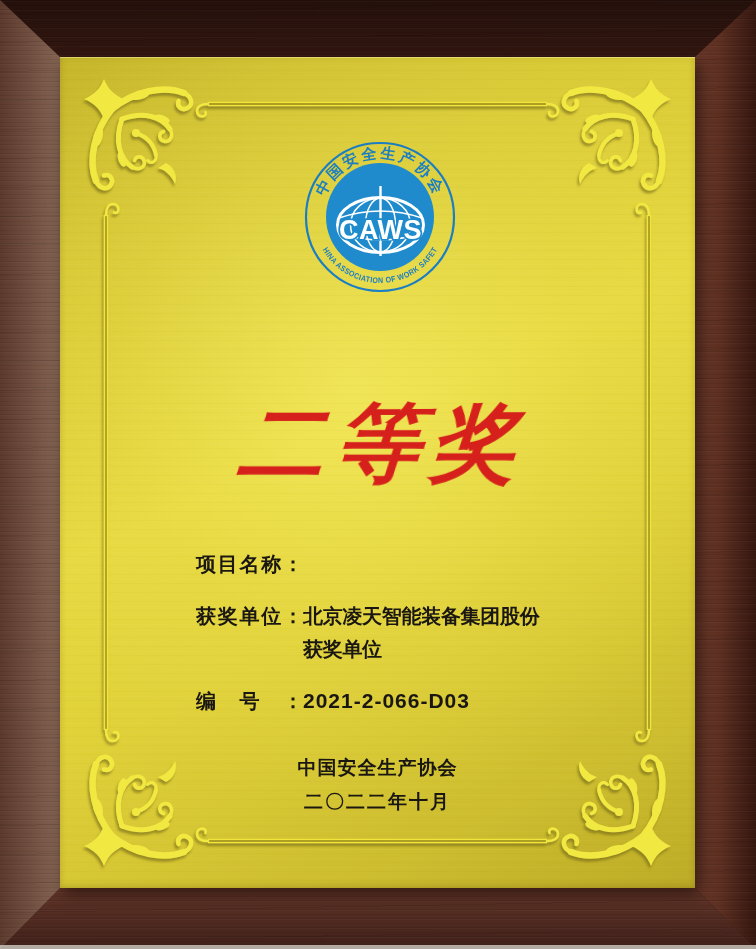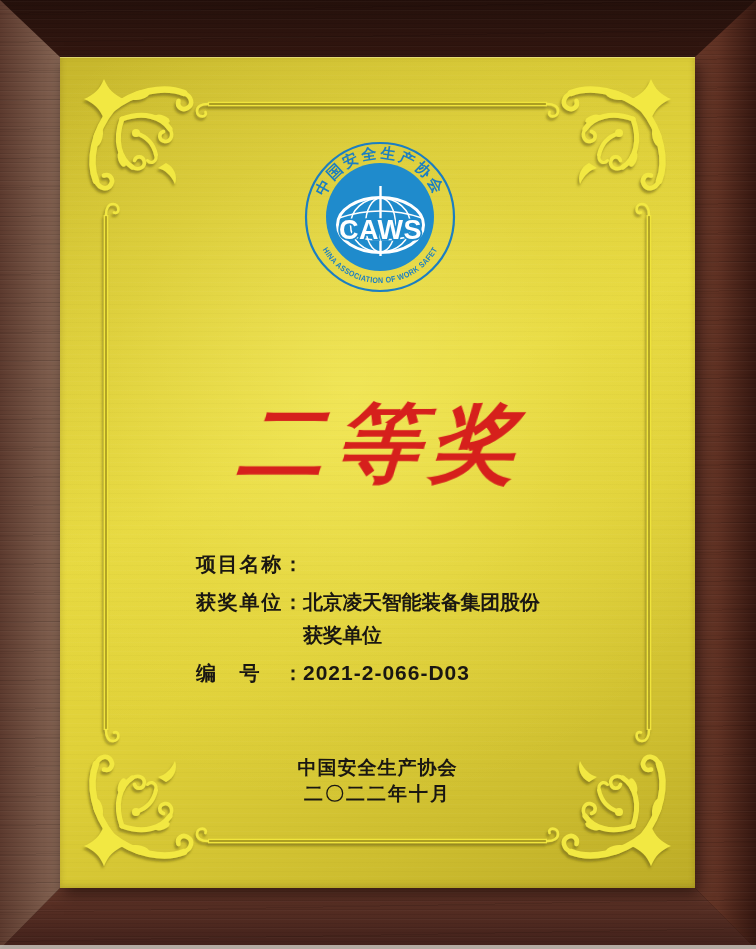--- a/index.html
+++ b/index.html
@@ -43,27 +43,27 @@
 
   
   .title{position:absolute;left:0;top:270px;width:100%;text-align:center;
     font-size:30px;font-weight:bold;color:#171410;letter-spacing:11px;text-indent:11px;}
   .award{position:absolute;left:0;top:338px;width:100%;text-align:center;
     font-family:"DejaVu Serif",serif;font-style:italic;font-weight:bold;
     font-size:86px;line-height:1.12;color:#d6201c;letter-spacing:10px;text-indent:10px;
     transform:skewX(-4deg);}
   .info{position:absolute;left:136px;top:486px;width:475px;color:#1a1712;font-weight:bold;font-size:20px;}
   .info .row{display:flex;height:33px;line-height:24px;align-items:flex-end;}
-  .info .row.gap{margin-top:5px;}
+  .info .row.gap{margin-top:19px;}
   .info .lab{width:107px;flex:0 0 107px;text-align:justify;text-align-last:justify;}
   .info .val{flex:1;letter-spacing:-0.3px;}
   .info .val.num{font-size:21px;letter-spacing:1px;}
   .footer{position:absolute;left:0;top:698px;width:100%;text-align:center;
     color:#1a1712;font-weight:bold;font-size:19px;letter-spacing:1px;}
-  .footer .date{letter-spacing:2px;}
+  .footer .date{margin-top:8px;letter-spacing:2px;}
 </style>
 </head>
 <body>
 
 <div class="stage">
 
   <div class="wood wood-top"></div>
   <div class="wood wood-bottom"></div>
   <div class="wood wood-left"></div>
   <div class="wood wood-right"></div>

